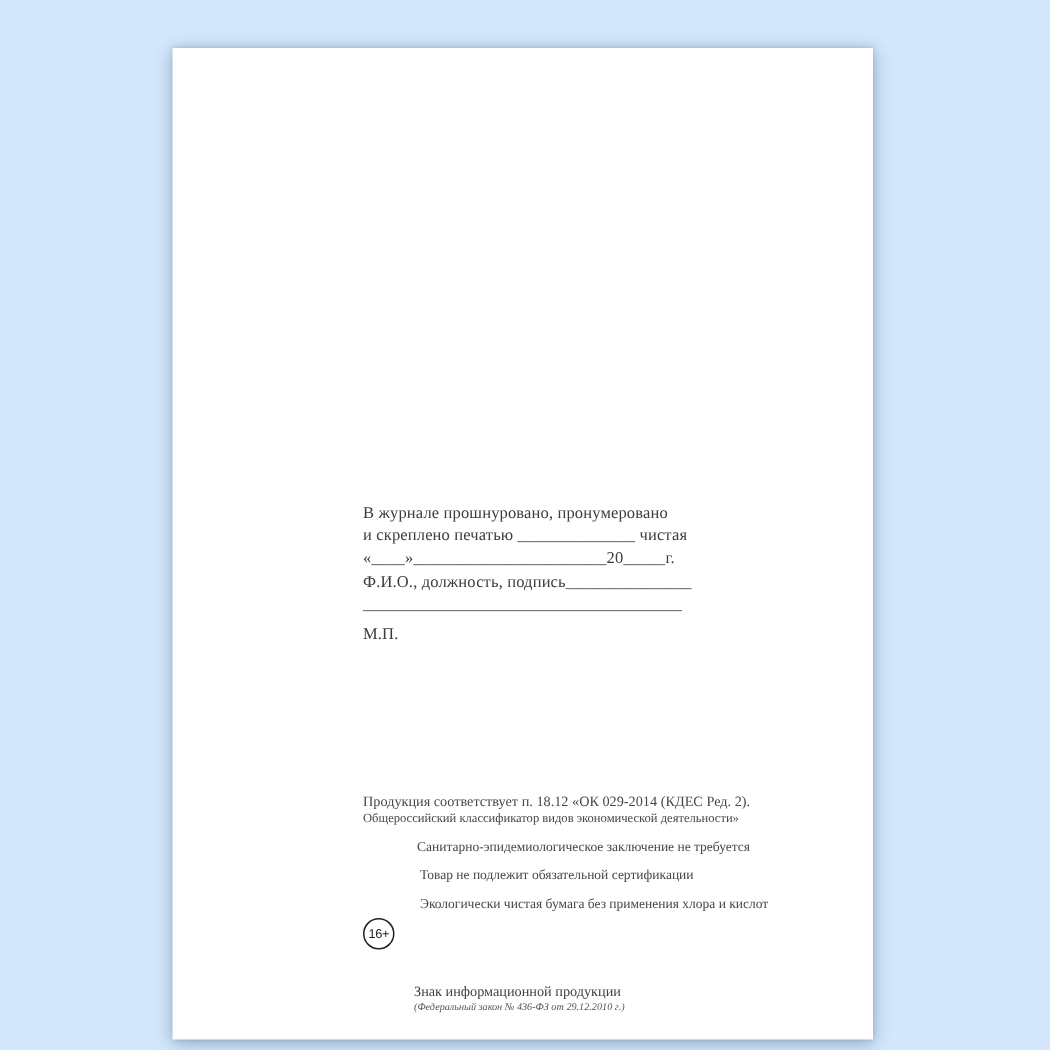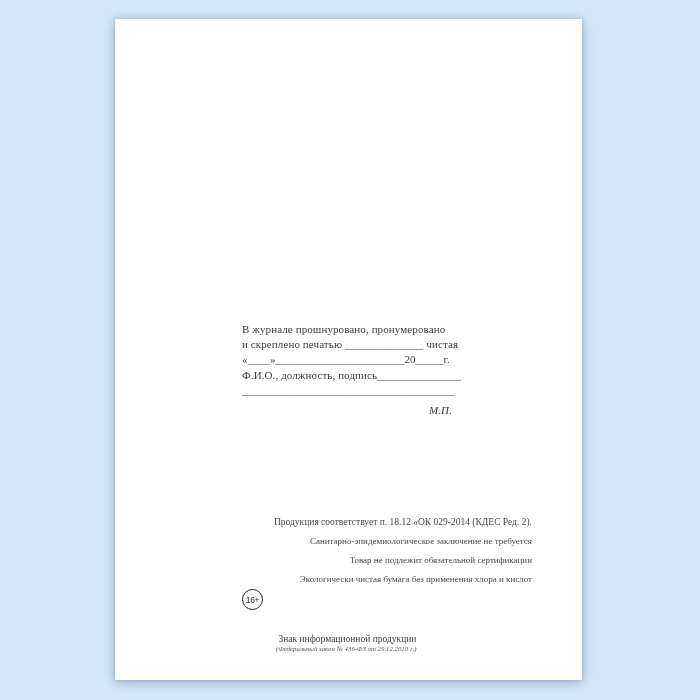--- a/index.html
+++ b/index.html
@@ -10,21 +10,21 @@
     position: relative;
     width: 700px;
     height: 700px;
     background: #d3e8fb;
     overflow: hidden;
     font-family: "Liberation Serif", "DejaVu Serif", serif;
   }
   .paper {
     position: absolute;
     left: 115px;
-    top: 19px;
+    top: 32px;
     width: 467px;
     height: 661px;
     background: #ffffff;
     box-shadow: 0 2px 12px rgba(100, 126, 160, 0.60), 0 0 3px rgba(100, 126, 160, 0.35);
   }
   
   .stamp-block {
     position: absolute;
     left: 127px;
     top: 303px;
@@ -33,33 +33,30 @@
     font-size: 11px;
     line-height: 15.2px;
     letter-spacing: 0.1px;
     white-space: nowrap;
   }
   .stamp-line {
     height: 15.2px;
   }
   .seal-label {
     margin-top: 5px;
-    text-align: right;
     padding-right: 2px;
-    font-style: italic;
   }
   
   .footer-block {
     position: absolute;
     left: 127px;
     top: 498px;
     width: 290px;
     color: #474747;
     white-space: nowrap;
-    text-align: right;
   }
   .compliance-1 {
     font-size: 9.5px;
     line-height: 11px;
   }
   .compliance-2 {
     font-size: 8.4px;
     line-height: 9.5px;
   }
   .compliance-3 {
@@ -124,20 +121,21 @@
       <div class="stamp-line">В журнале прошнуровано, пронумеровано</div>
       <div class="stamp-line">и скреплено печатью ______________ чистая</div>
       <div class="stamp-line">«____»_______________________20_____г.</div>
       <div class="stamp-line">Ф.И.О., должность, подпись_______________</div>
       <div class="stamp-line">______________________________________</div>
       <div class="seal-label">М.П.</div>
     </div>
 
     <div class="footer-block">
       <div class="compliance-1">Продукция соответствует п. 18.12 «ОК 029-2014 (КДЕС Ред. 2).</div>
+      <div class="compliance-2">Общероссийский классификатор видов экономической деятельности»</div>
 
       <div class="note">Санитарно-эпидемиологическое заключение не требуется</div>
       <div class="note note-indent">Товар не подлежит обязательной сертификации</div>
       <div class="note note-indent">Экологически чистая бумага без применения хлора и кислот</div>
 
       <div class="info-row">
         <div class="age-badge">16+</div>
         <div class="info-texts">
           <div class="info-title">Знак информационной продукции</div>
           <div class="info-law">(Федеральный закон № 436-ФЗ от 29.12.2010 г.)</div>

